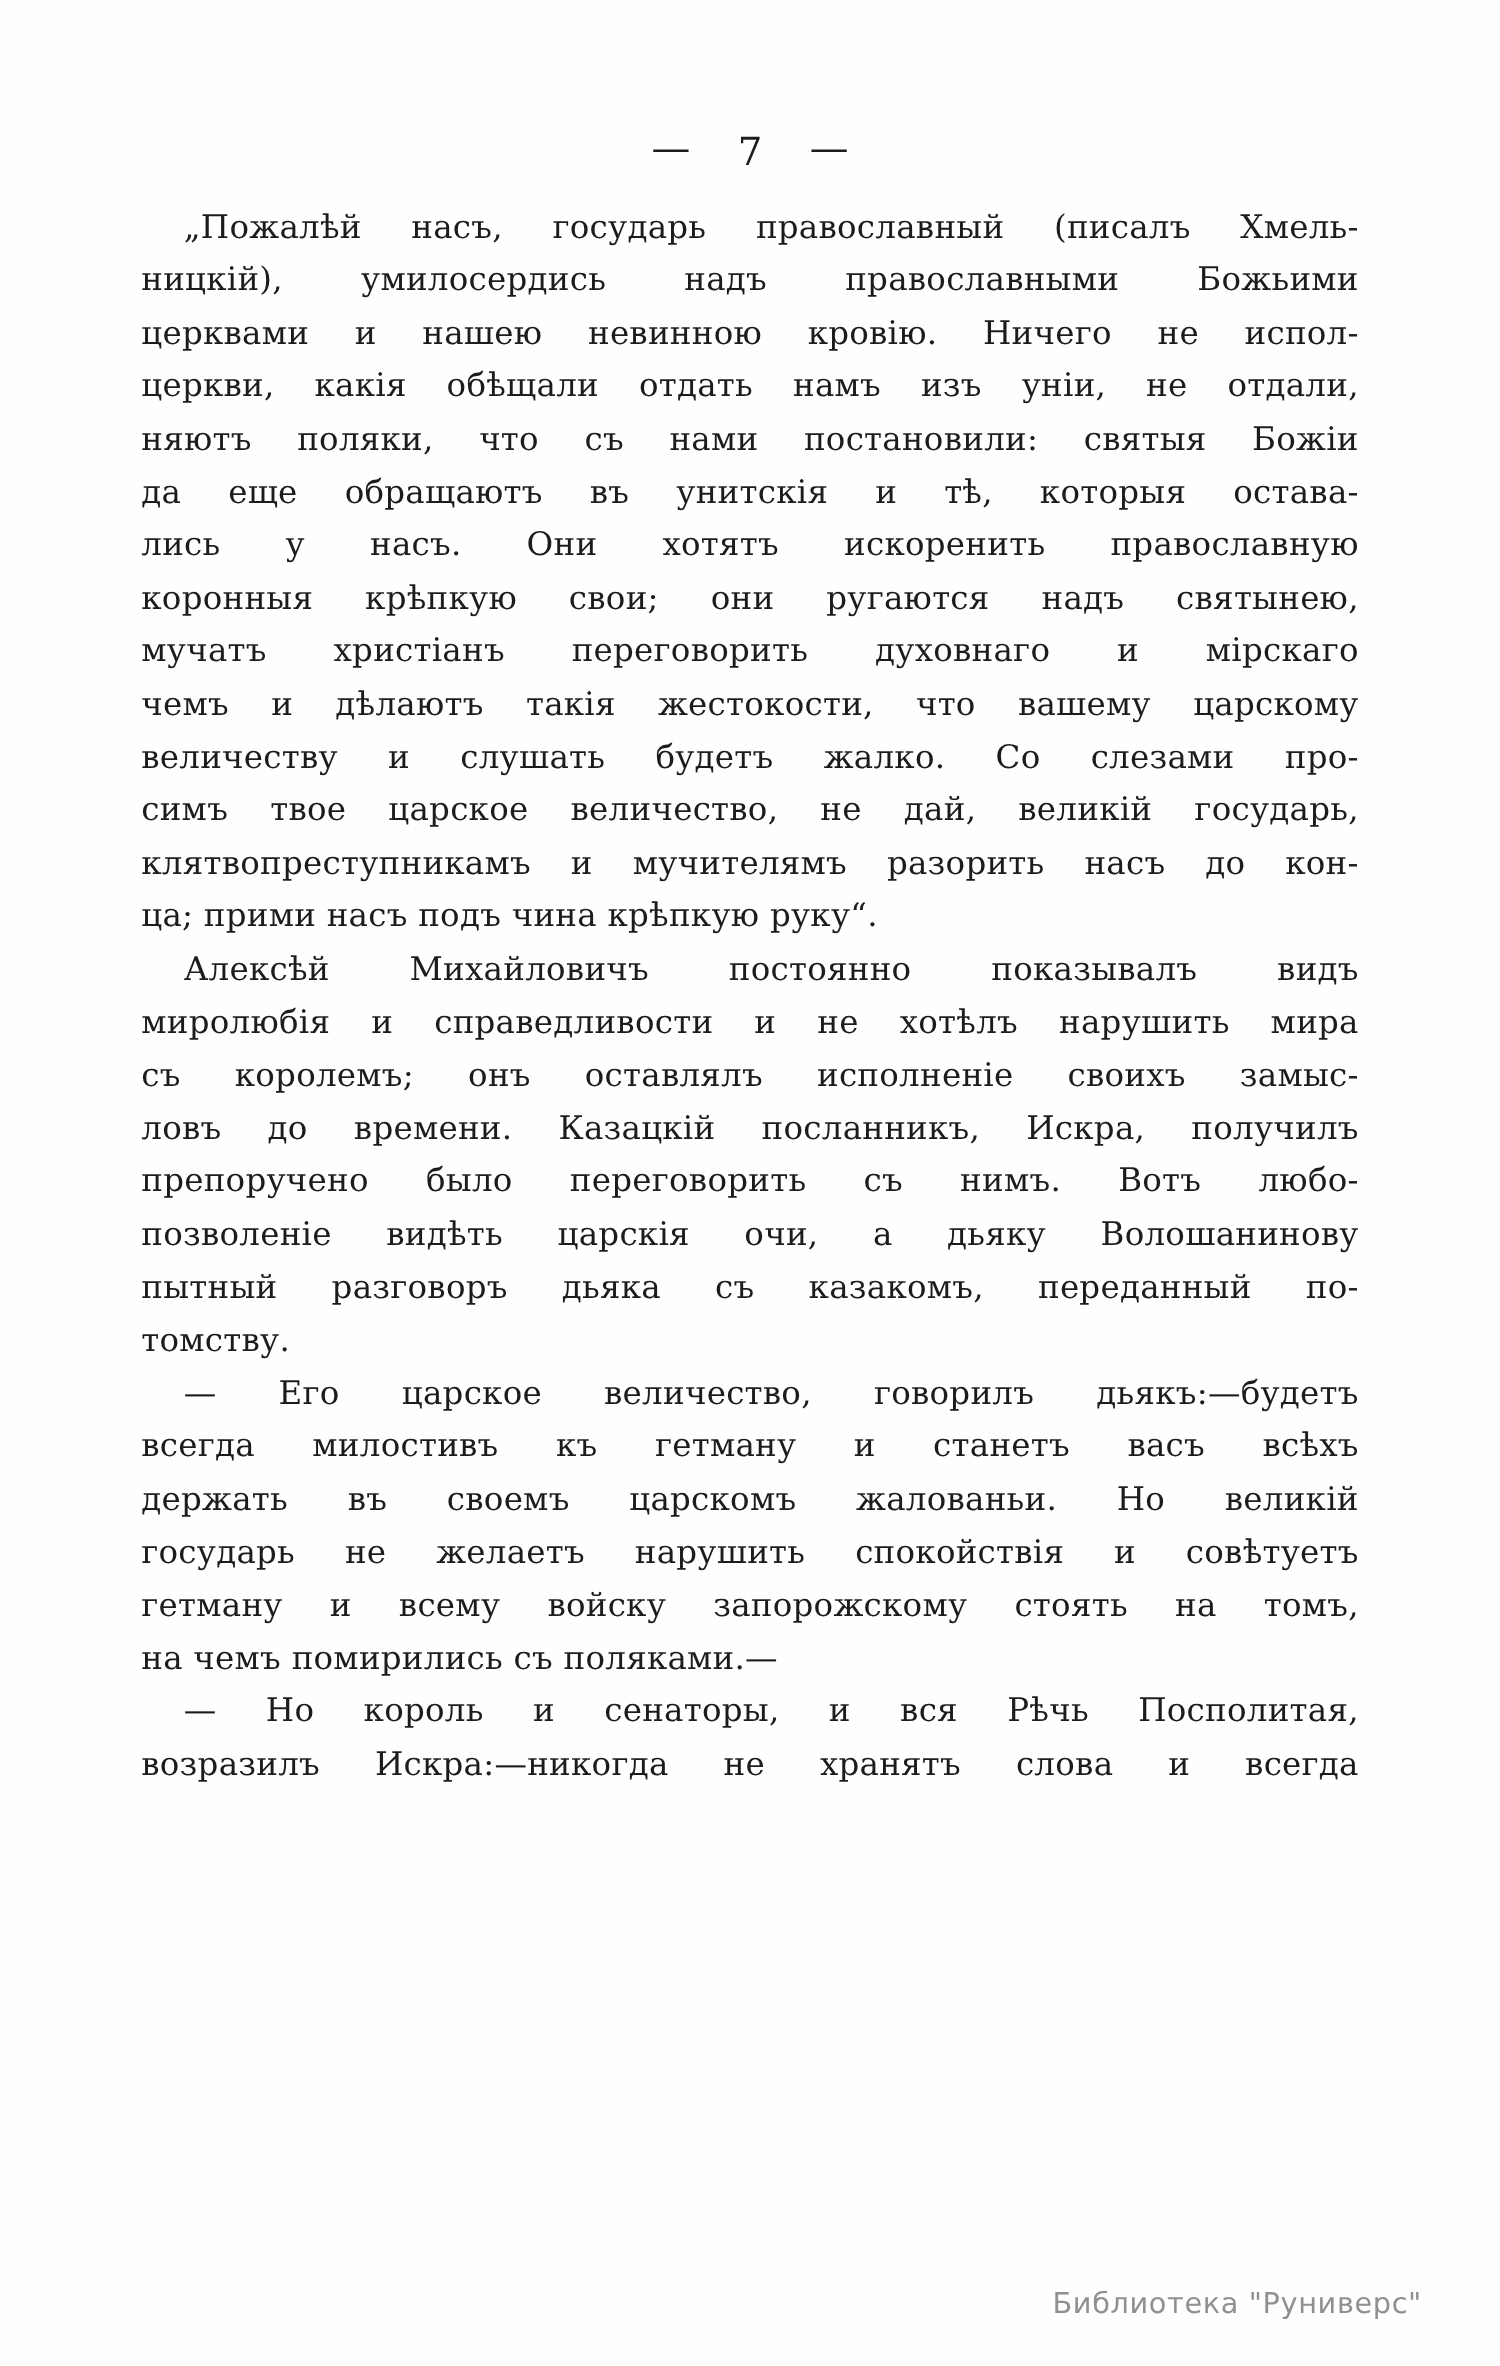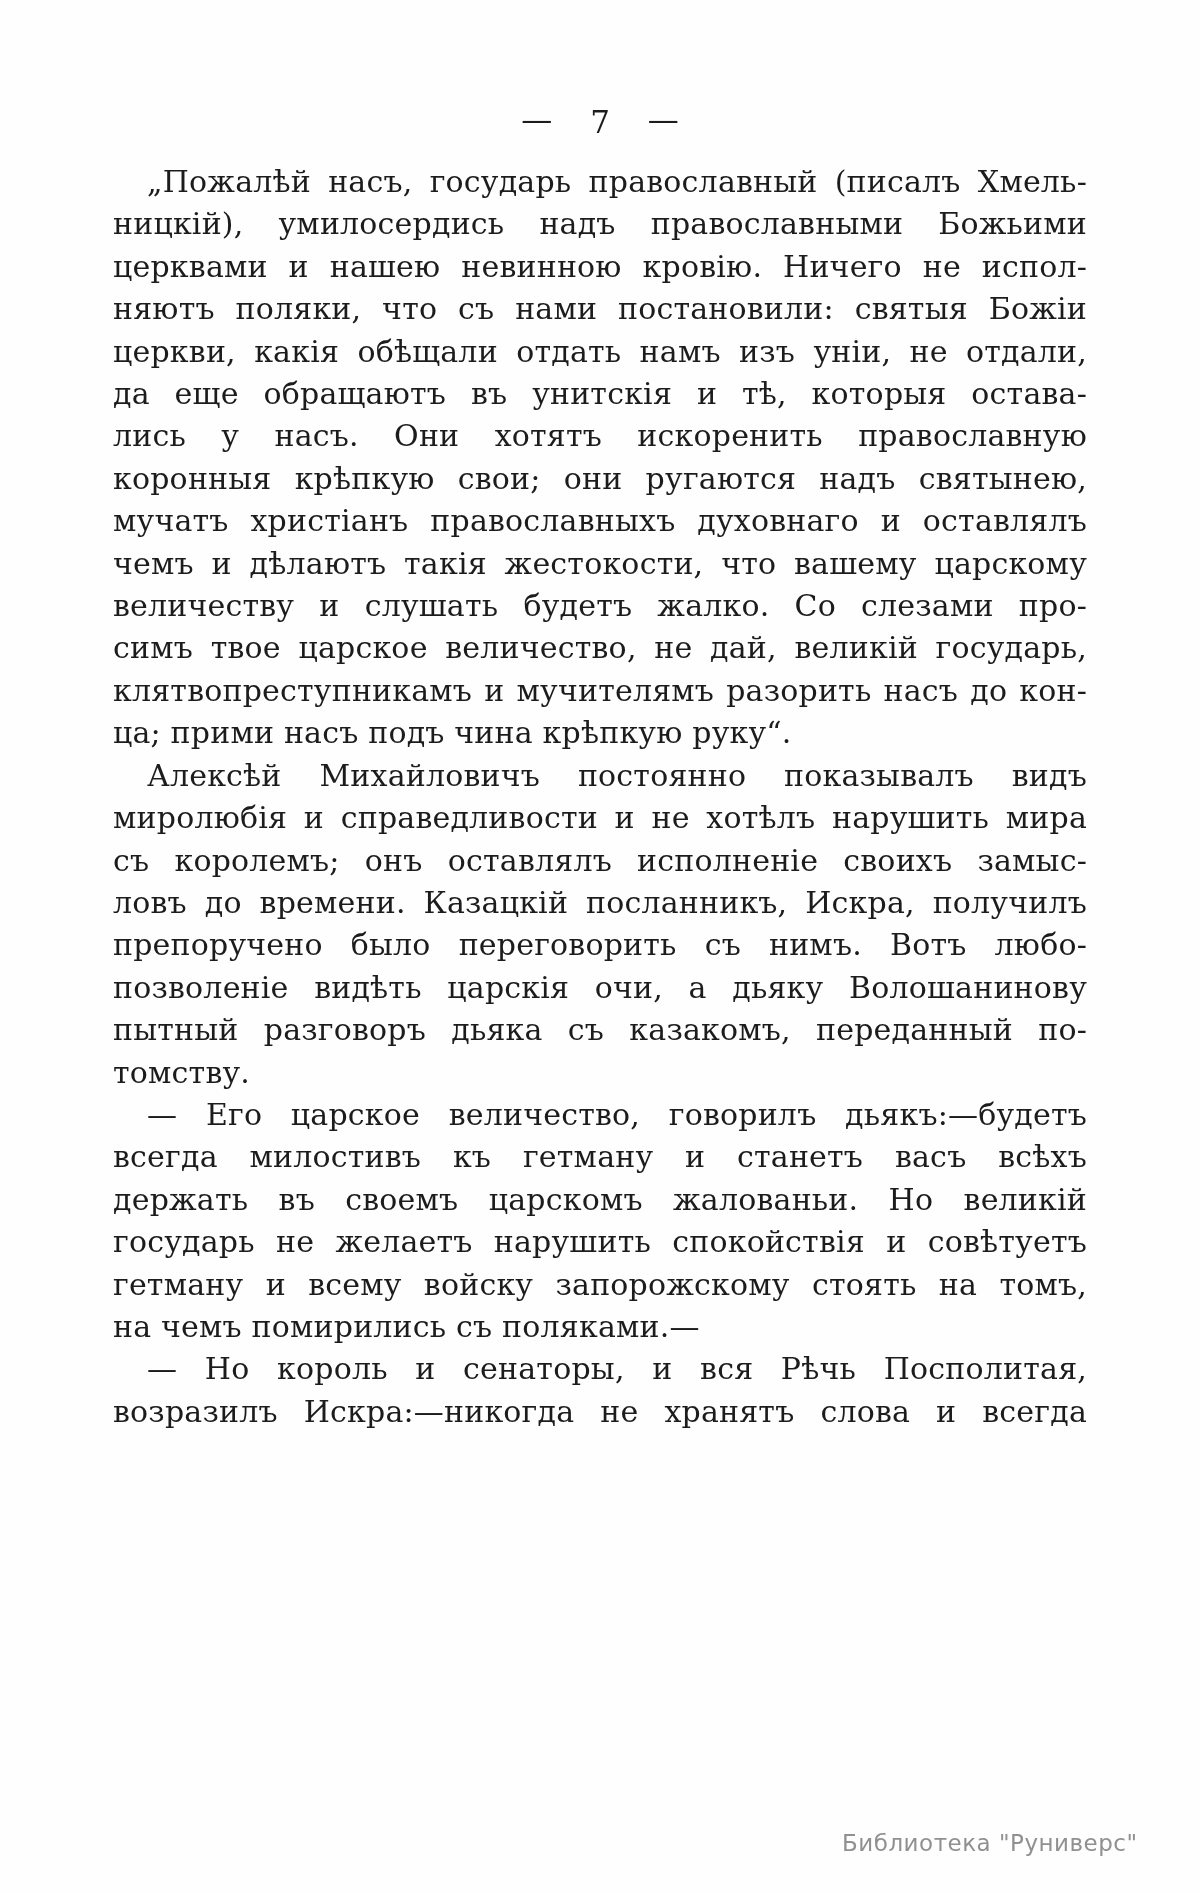--- a/index.html
+++ b/index.html
@@ -29,21 +29,21 @@
   .page-header .dash {
     position: relative;
     top: -3px;
     letter-spacing: 0;
   }
   .text-column {
     position: absolute;
     left: 113px;
     top: 161px;
     width: 974px;
-    font-size: 30px;
+    font-size: 26px;
     line-height: 42.4px;
     letter-spacing: 0.2px;
   }
   .line {
     text-align: justify;
     text-align-last: justify;
     white-space: normal;
   }
   .line.endline {
     text-align-last: left;
@@ -69,26 +69,26 @@
   <div class="page-header">
     <span class="dash">—</span>
     <span class="pagenum">7</span>
     <span class="dash">—</span>
   </div>
 
   <div class="text-column">
       <div class="line first">„Пожалѣй насъ, государь православный (писалъ Хмель-</div>
       <div class="line">ницкій), умилосердись надъ православными Божьими</div>
       <div class="line">церквами и нашею невинною кровію. Ничего не испол-</div>
+      <div class="line">церкви, какія обѣщали отдать намъ изъ уніи, не отдали,</div>
       <div class="line">няютъ поляки, что съ нами постановили: святыя Божіи</div>
-      <div class="line">церкви, какія обѣщали отдать намъ изъ уніи, не отдали,</div>
       <div class="line">да еще обращаютъ въ унитскія и тѣ, которыя остава-</div>
       <div class="line">лись у насъ. Они хотятъ искоренить православную</div>
       <div class="line">коронныя крѣпкую свои; они ругаются надъ святынею,</div>
-      <div class="line">мучатъ христіанъ православныхъ духовнаго и оставлялъ</div>
+      <div class="line">мучатъ христіанъ переговорить духовнаго и мірскаго</div>
       <div class="line">чемъ и дѣлаютъ такія жестокости, что вашему царскому</div>
       <div class="line">величеству и слушать будетъ жалко. Со слезами про-</div>
       <div class="line">симъ твое царское величество, не дай, великій государь,</div>
       <div class="line">клятвопреступникамъ и мучителямъ разорить насъ до кон-</div>
       <div class="line endline">ца; прими насъ подъ чина крѣпкую руку“.</div>
       <div class="line first">Алексѣй Михайловичъ постоянно показывалъ видъ</div>
       <div class="line">миролюбія и справедливости и не хотѣлъ нарушить мира</div>
       <div class="line">съ королемъ; онъ оставлялъ исполненіе своихъ замыс-</div>
       <div class="line">ловъ до времени. Казацкій посланникъ, Искра, получилъ</div>
       <div class="line">препоручено было переговорить съ нимъ. Вотъ любо-</div>

